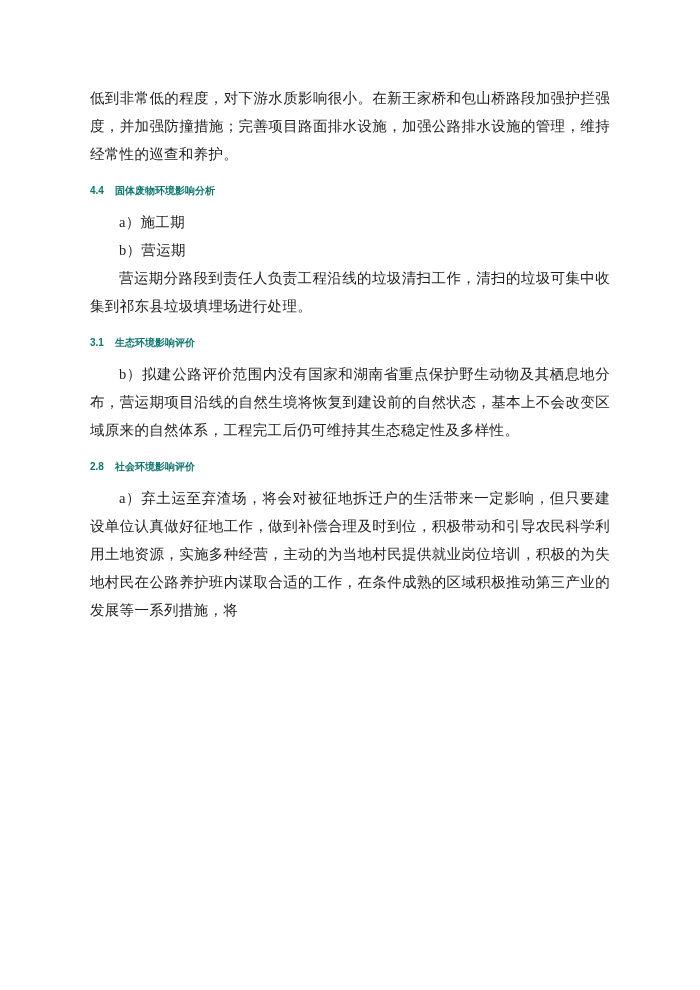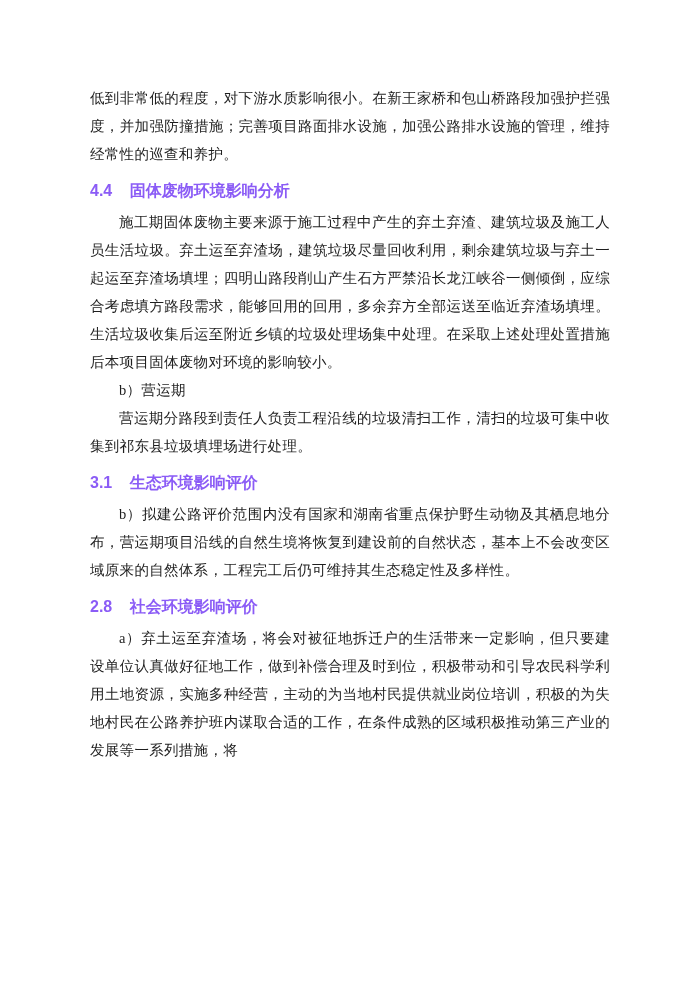--- a/index.html
+++ b/index.html
@@ -26,42 +26,42 @@
     text-align: justify;
     letter-spacing: 0.3px;
   }
   .para.indent {
     text-indent: 2em;
   }
   .heading {
     margin: 9px 0 3px 0;
     font-family: "Liberation Sans", "DejaVu Sans", sans-serif;
     font-weight: bold;
-    font-size: 16px;
+    font-size: 10px;
     line-height: 28px;
-    color: #8b5cf6;
+    color: #0f766e;
   }
   .heading .sec-num {
     display: inline-block;
     margin-right: 1.1em;
   }
 </style>
 </head>
 <body>
 
 <div class="page">
 
   <p class="para">低到非常低的程度，对下游水质影响很小。在新王家桥和包山桥路段加强护拦强度，并加强防撞措施；完善项目路面排水设施，加强公路排水设施的管理，维持经常性的巡查和养护。</p>
 
   <h2 class="heading">
     <span class="sec-num">4.4</span><span>固体废物环境影响分析</span>
   </h2>
 
+  <p class="para indent">a）施工期</p>
 
-  <p class="para indent">施工期固体废物主要来源于施工过程中产生的弃土弃渣、建筑垃圾及施工人员生活垃圾。弃土运至弃渣场，建筑垃圾尽量回收利用，剩余建筑垃圾与弃土一起运至弃渣场填埋；四明山路段削山产生石方严禁沿长龙江峡谷一侧倾倒，应综合考虑填方路段需求，能够回用的回用，多余弃方全部运送至临近弃渣场填埋。生活垃圾收集后运至附近乡镇的垃圾处理场集中处理。在采取上述处理处置措施后本项目固体废物对环境的影响较小。</p>
 
   <p class="para indent">b）营运期</p>
 
   <p class="para indent">营运期分路段到责任人负责工程沿线的垃圾清扫工作，清扫的垃圾可集中收集到祁东县垃圾填埋场进行处理。</p>
 
   <h2 class="heading">
     <span class="sec-num">3.1</span><span>生态环境影响评价</span>
   </h2>
 
 

